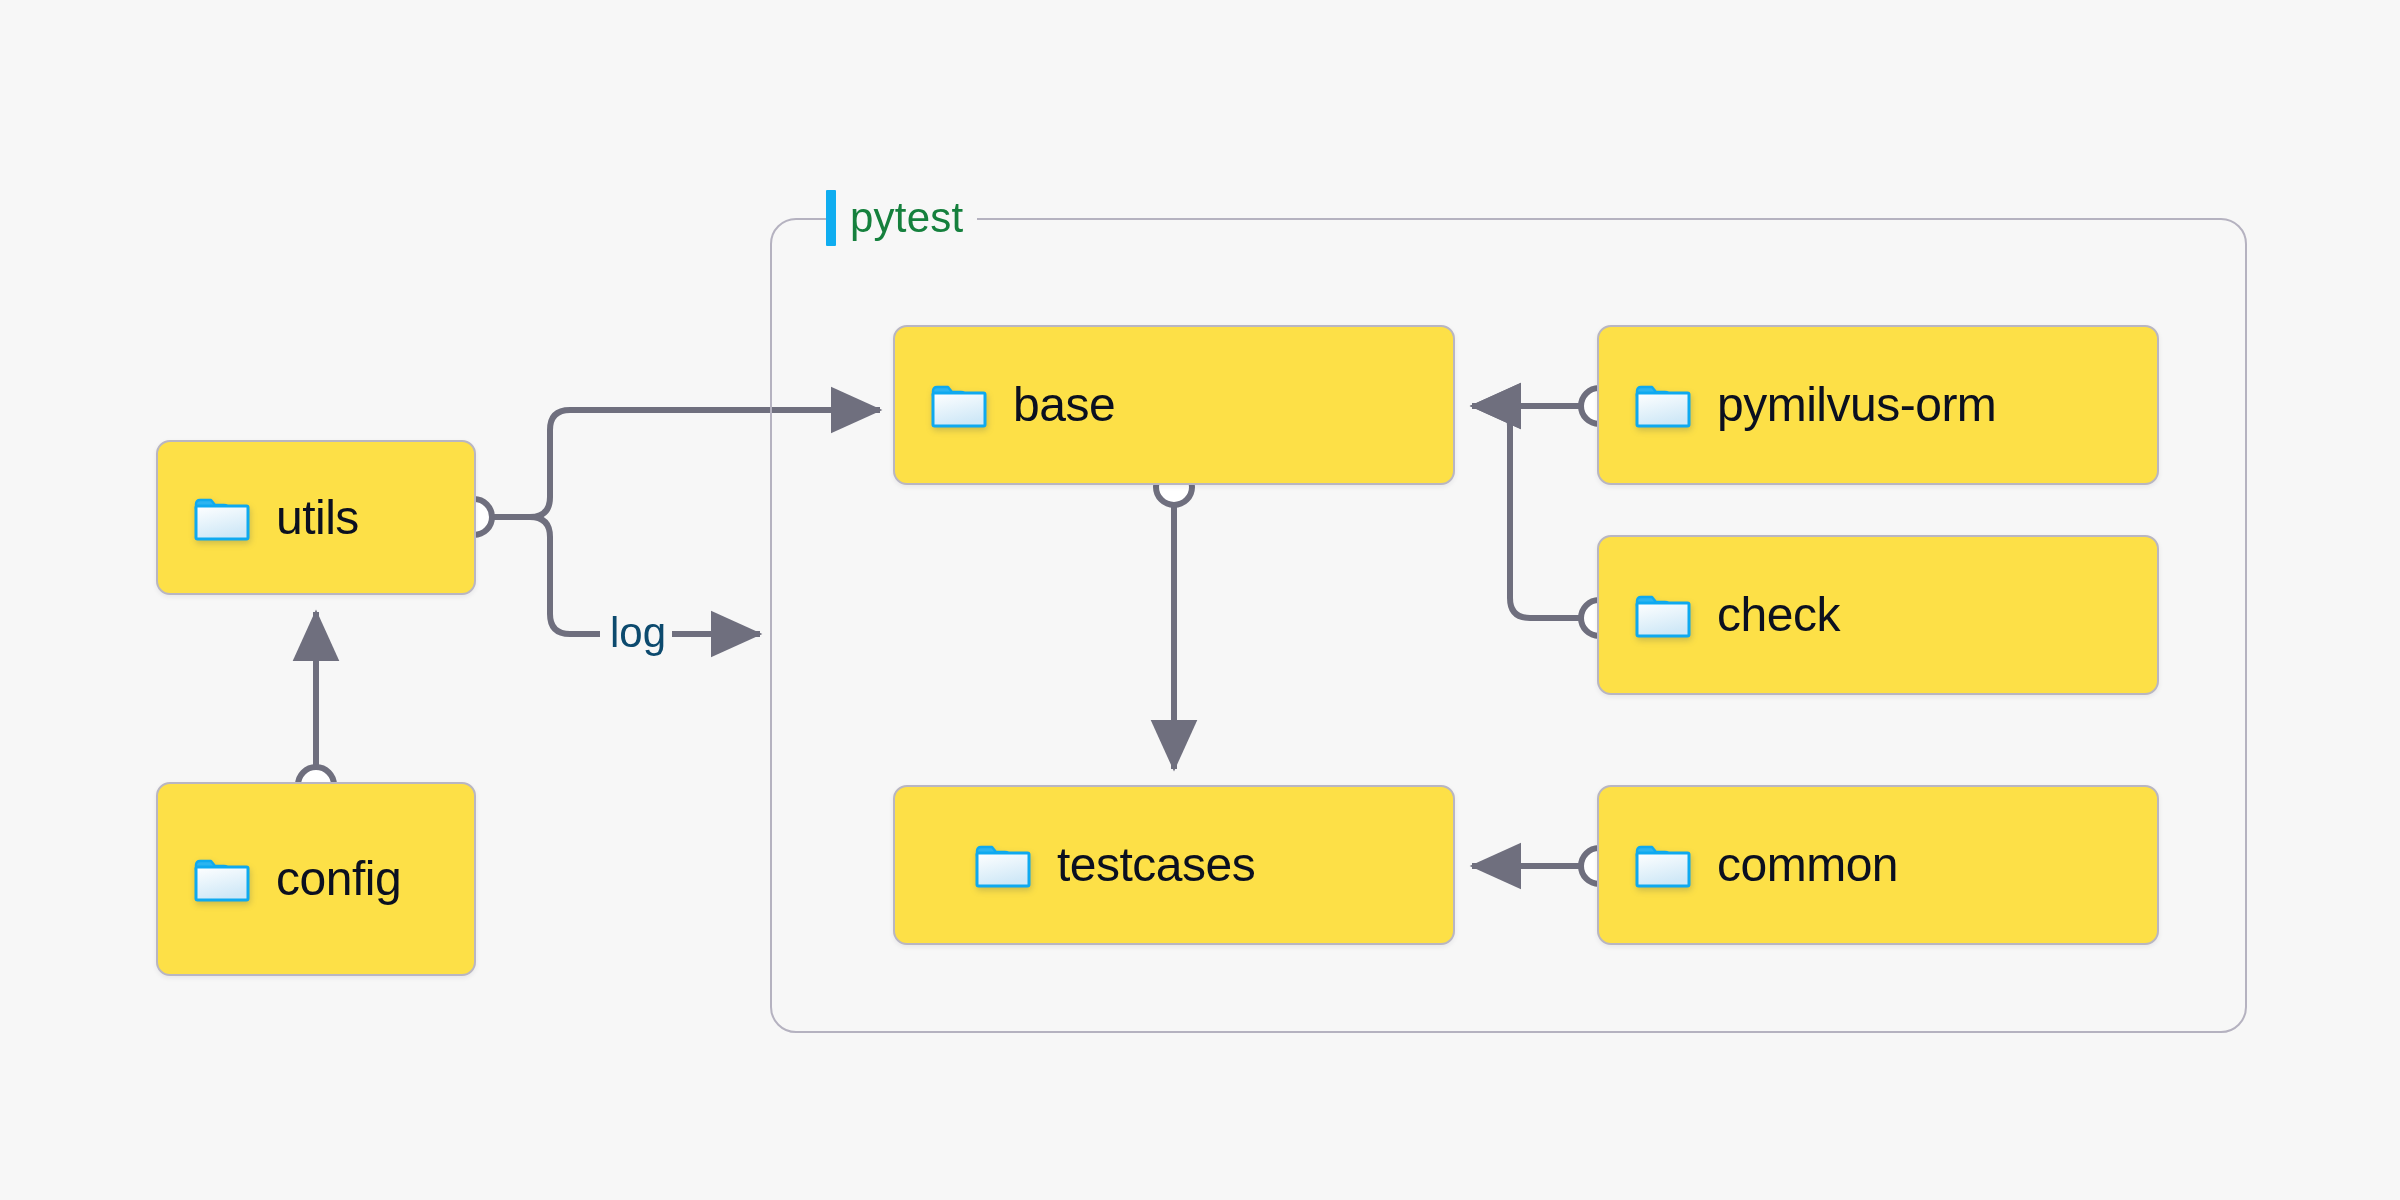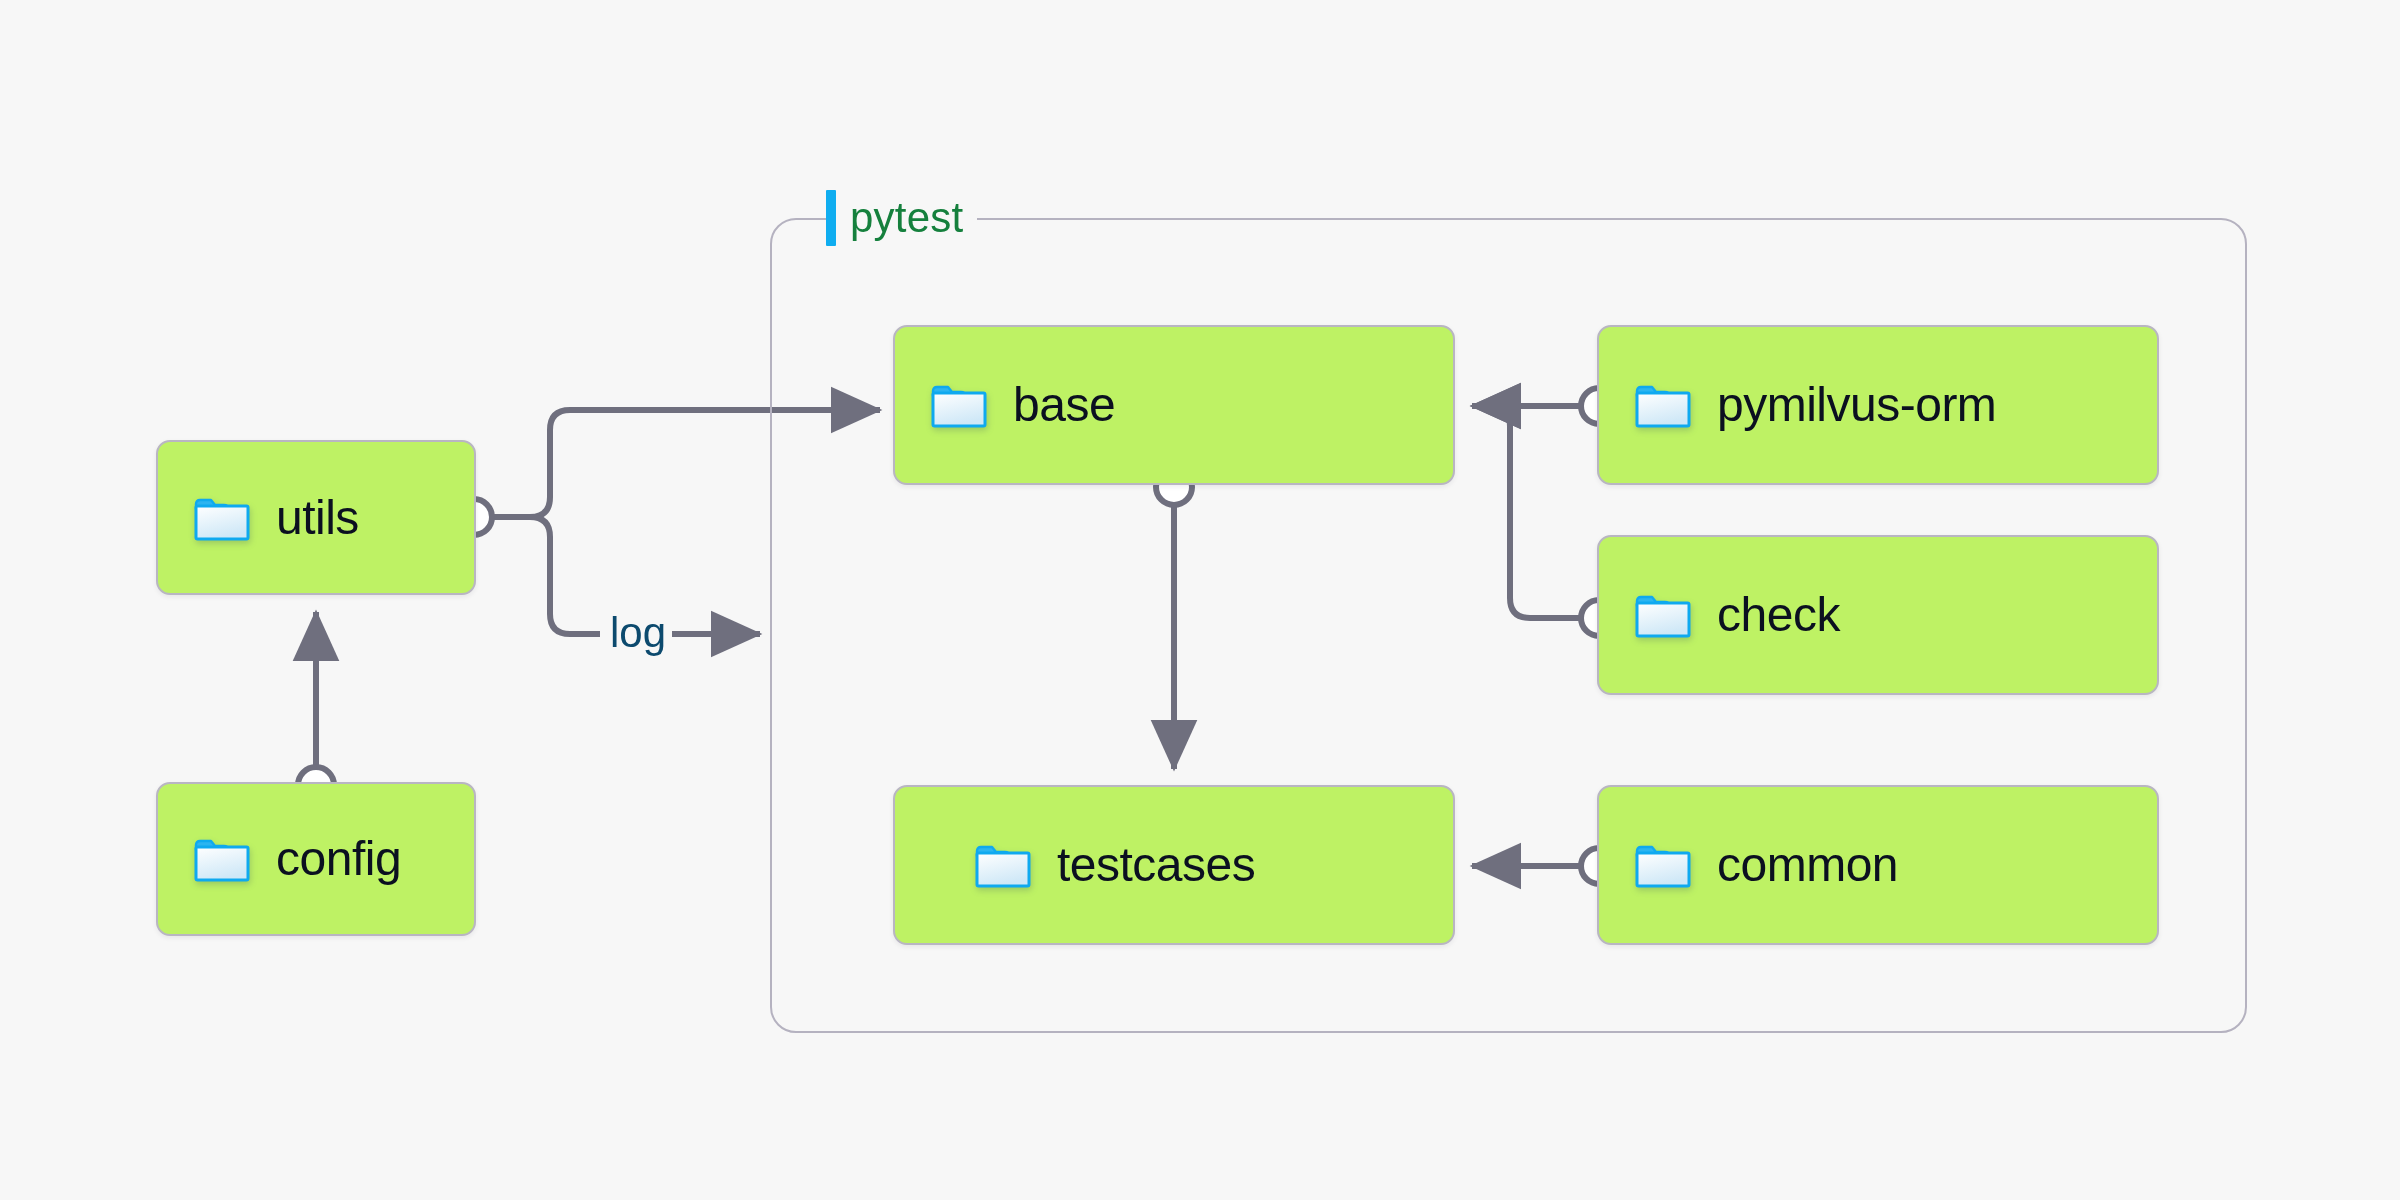--- a/index.html
+++ b/index.html
@@ -53,21 +53,21 @@
     font-size: 42px;
     color: #15803d;
     letter-spacing: 0.2px;
     white-space: nowrap;
   }
 
   
   .node {
     position: absolute;
     box-sizing: border-box;
-    background: #bef264;
+    background: #fde047;
     border: 2px solid #b9b6c2;
     border-radius: 14px;
     display: flex;
     align-items: center;
     box-shadow: 0 2px 5px rgba(20,20,40,0.07);
   }
   .node-inner {
     display: flex;
     align-items: center;
     gap: 26px;
@@ -157,21 +157,21 @@
             <stop offset="100%" stop-color="#cfe8f7"></stop>
           </linearGradient>
         </defs>
         <path d="M2 9 Q2 5 6 5 L17 5 L21 10 L30 10 Q34 10 34 14 L34 14 L2 14 Z" fill="#2cb4f0" stroke="#0fa9ef" stroke-width="2.4" stroke-linejoin="round"></path>
         <rect x="2" y="11" width="52" height="33" rx="1.5" fill="url(#fg-utils)" stroke="#0fa9ef" stroke-width="3"></rect>
       </svg>
       <span class="node-label">utils</span>
     </div>
   </div>
 
-  <div class="node" style="left:156px; top:782px; width:320px; height:154px;">
+  <div class="node" style="left:156px; top:782px; width:320px; height:194px;">
     <div class="node-inner">
       <svg class="folder-icon" viewBox="0 0 56 46" xmlns="http://www.w3.org/2000/svg">
         <defs>
           <linearGradient id="fg-config" x1="0" y1="0" x2="0.35" y2="1">
             <stop offset="0%" stop-color="#ffffff"></stop>
             <stop offset="100%" stop-color="#cfe8f7"></stop>
           </linearGradient>
         </defs>
         <path d="M2 9 Q2 5 6 5 L17 5 L21 10 L30 10 Q34 10 34 14 L34 14 L2 14 Z" fill="#2cb4f0" stroke="#0fa9ef" stroke-width="2.4" stroke-linejoin="round"></path>
         <rect x="2" y="11" width="52" height="33" rx="1.5" fill="url(#fg-config)" stroke="#0fa9ef" stroke-width="3"></rect>

